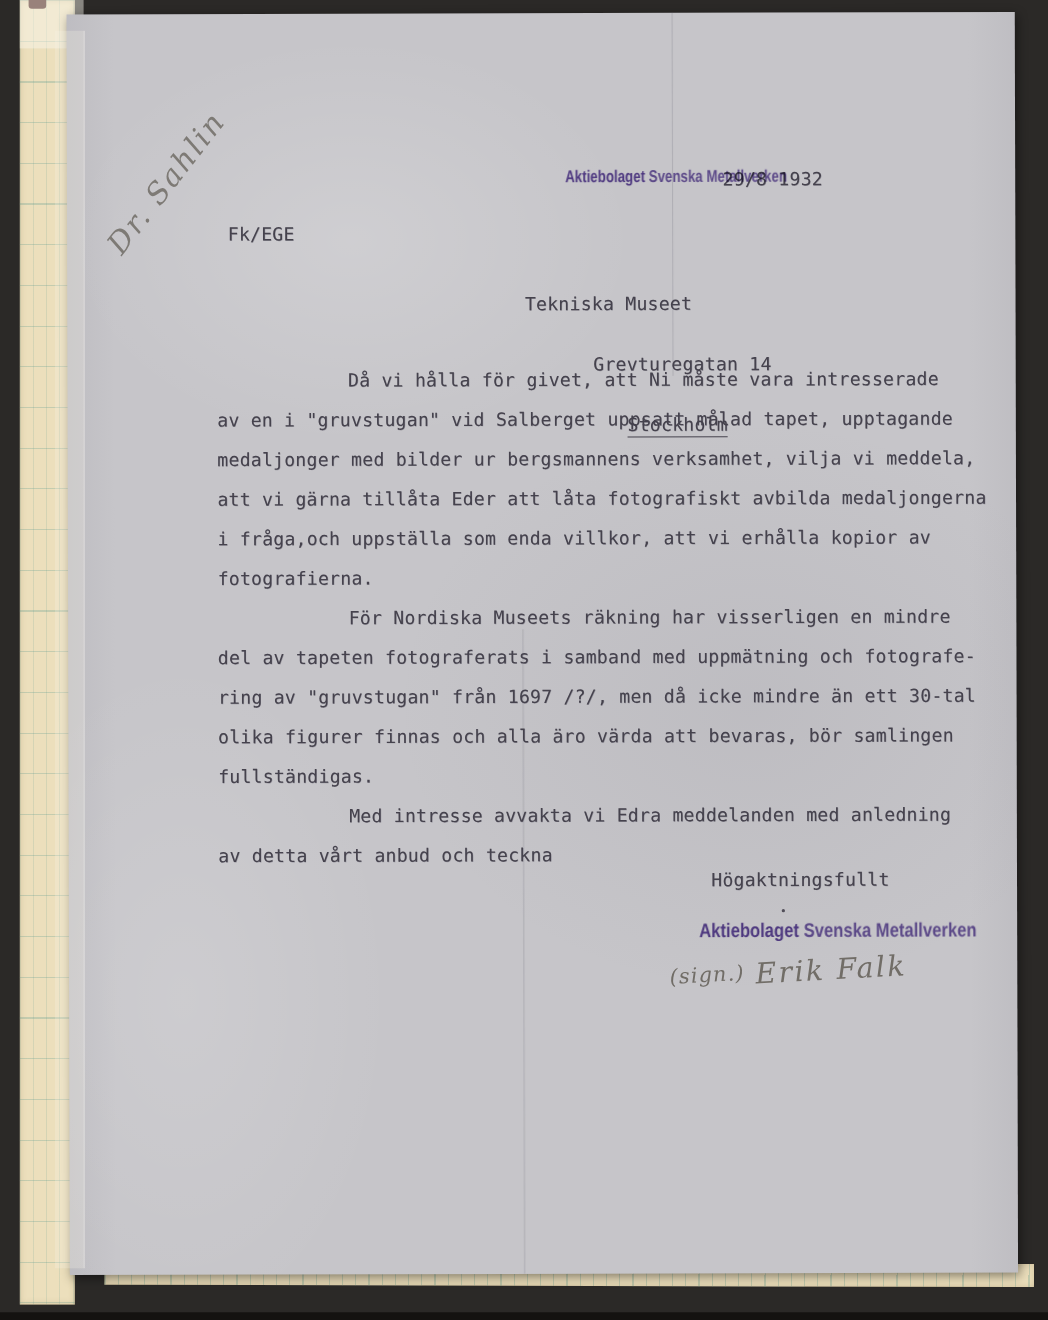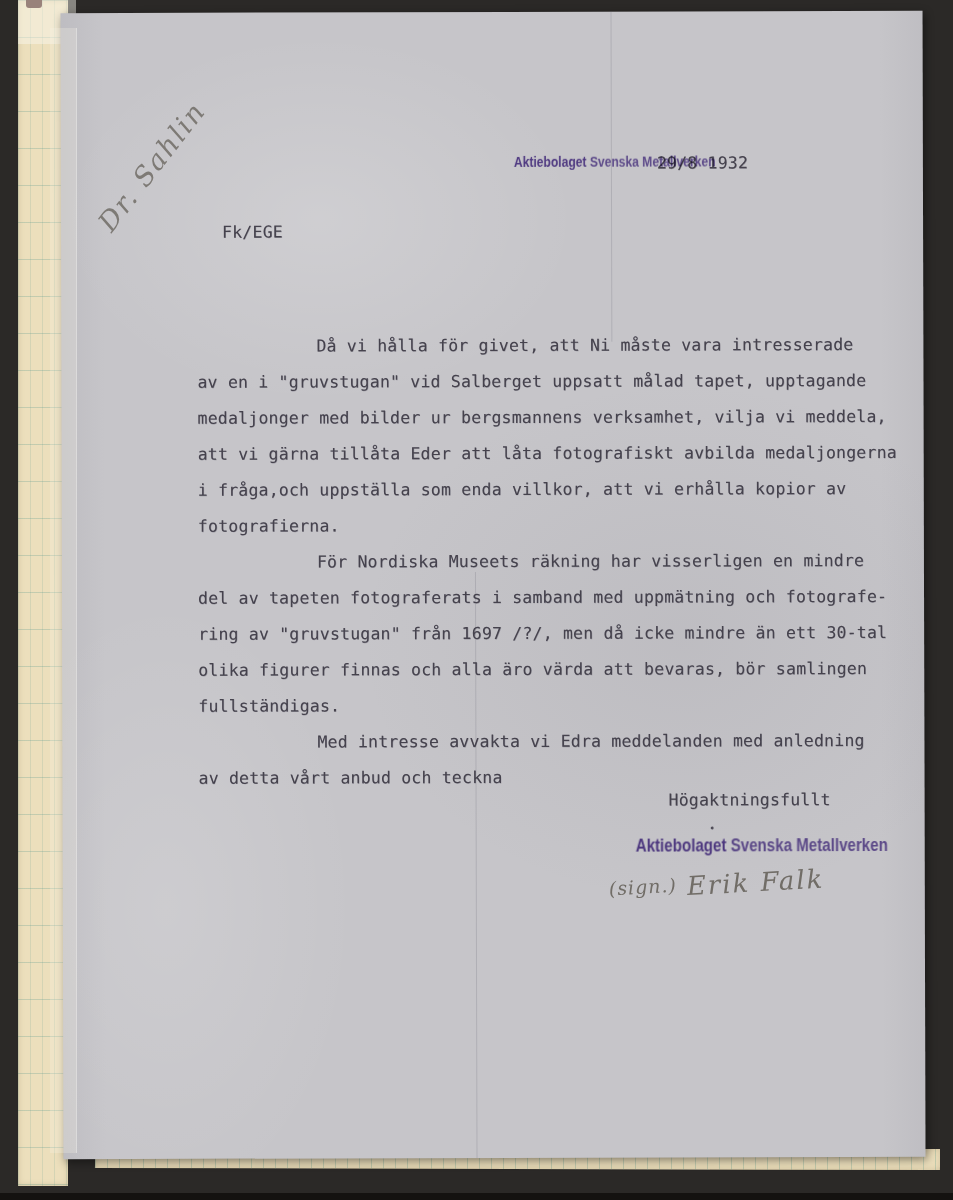--- a/index.html
+++ b/index.html
@@ -65,27 +65,27 @@
   .stamp{
     position:absolute;color:var(--stamp-purple);
     font-family:"Liberation Sans","DejaVu Sans",sans-serif;font-weight:700;
     white-space:nowrap;mix-blend-mode:multiply;filter:blur(.3px);opacity:.95;
     transform-origin:left center;
   }
   .stamp .rest{font-weight:600;opacity:.88;}
   .stamp-top{left:453px;top:141px;font-size:15.5px;transform:scaleX(.78);}
   .stamp-bottom{left:573px;top:824px;font-size:18px;transform:scaleX(.84);}
   .typed-date{position:absolute;left:596px;top:142px;z-index:0;text-align:right;}
-  .reference{position:absolute;left:146px;top:210px;margin-left:15px;}
+  .reference{position:absolute;left:146px;top:191px;}
   .recipient{position:absolute;left:416px;top:220px;line-height:18.2px;}
   .recipient .r2{padding-left:62px;}
   .recipient .r3{padding-left:93px;}
   .underlined{border-bottom:1.6px solid currentColor;padding-bottom:1px;}
   .body-block{position:absolute;left:136px;top:324px;}
-  .closing{position:absolute;left:606px;top:779px;text-align:center;}
+  .closing{position:absolute;left:584px;top:779px;text-align:center;}
   .signature{position:absolute;left:546px;top:856px;color:var(--pencil);
     font-family:"DejaVu Serif","Liberation Serif",serif;font-style:italic;}
   .sig-prefix{position:absolute;left:0;top:8px;font-size:19px;transform:rotate(-3deg);letter-spacing:1px;white-space:nowrap;}
   .sig-name{position:absolute;left:78px;top:0;font-size:26px;transform:rotate(-3deg);letter-spacing:2px;white-space:nowrap;}
   .dot{position:absolute;left:648px;top:815px;width:3px;height:3px;border-radius:50%;background:#514e59;}
 </style>
 </head>
 <body>
 
 <div class="scene">
@@ -100,20 +100,25 @@
     <div class="crease crease-bottom"></div>
 
     <div class="annotation">Dr. Sahlin</div>
 
     <div class="typed typed-date">29/8 1932</div>
 
     <div class="stamp stamp-top"><span class="bold">Aktiebolaget</span><span> </span><span class="rest">Svenska Metallverken</span></div>
 
     <div class="typed reference">Fk/EGE</div>
 
+    <div class="typed recipient">
+      <div class="r1">Tekniska Museet</div>
+      <div class="r2">Grevturegatan 14</div>
+      <div class="r3"><span class="underlined">Stockholm</span></div>
+    </div>
 
     <div class="typed body-block"><div class="typed-line indent">Då vi hålla för givet, att Ni måste vara intresserade</div><div class="typed-line">av en i "gruvstugan" vid Salberget uppsatt målad tapet, upptagande</div><div class="typed-line">medaljonger med bilder ur bergsmannens verksamhet, vilja vi meddela,</div><div class="typed-line">att vi gärna tillåta Eder att låta fotografiskt avbilda medaljongerna</div><div class="typed-line">i fråga,och uppställa som enda villkor, att vi erhålla kopior av</div><div class="typed-line">fotografierna.</div><div class="typed-line indent">För Nordiska Museets räkning har visserligen en mindre</div><div class="typed-line">del av tapeten fotograferats i samband med uppmätning och fotografe-</div><div class="typed-line">ring av "gruvstugan" från 1697 /?/, men då icke mindre än ett 30-tal</div><div class="typed-line">olika figurer finnas och alla äro värda att bevaras, bör samlingen</div><div class="typed-line">fullständigas.</div><div class="typed-line indent">Med intresse avvakta vi Edra meddelanden med anledning</div><div class="typed-line">av detta vårt anbud och teckna</div></div>
 
     <div class="typed closing">Högaktningsfullt</div>
     <div class="dot"></div>
 
     <div class="stamp stamp-bottom"><span class="bold">Aktiebolaget</span><span> </span><span class="rest">Svenska Metallverken</span></div>
 
     <div class="signature">
       <span class="sig-prefix">(sign.)</span>

